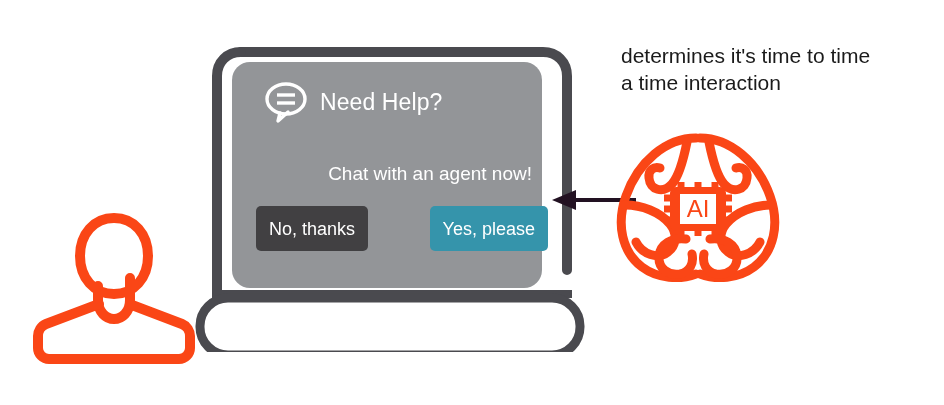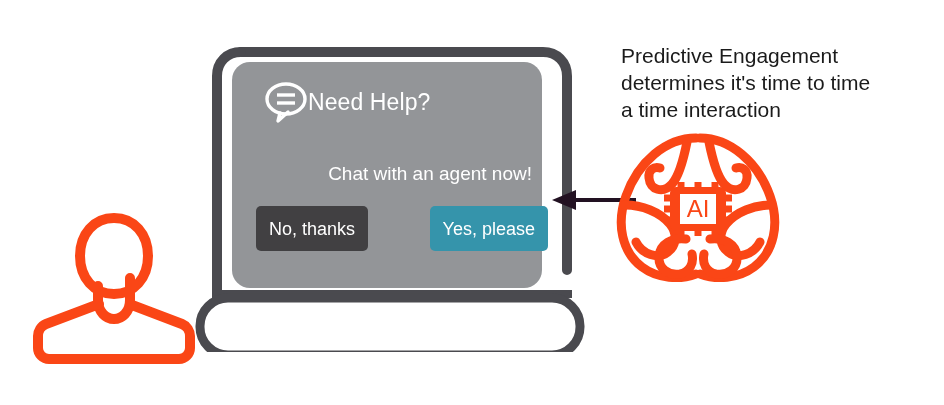--- a/index.html
+++ b/index.html
@@ -45,20 +45,21 @@
     height: 215px;
     box-sizing: border-box;
     padding: 0;
   }
   .dialog-header {
     position: absolute;
     left: 32px;
     top: 24px;
     display: flex;
     align-items: center;
+    gap: 12px;
   }
   .chat-bubble-icon {
     width: 44px;
     height: 44px;
     flex: 0 0 auto;
     display: block;
   }
   .dialog-title {
     color: #ffffff;
     font-size: 23px;
@@ -261,18 +262,17 @@
       </g>
 
       <rect x="62" y="63" width="56" height="44" rx="6" ry="6" fill="#FA4616"></rect>
 
       <rect x="72" y="70" width="36" height="30" fill="#ffffff"></rect>
       <text x="90" y="93" text-anchor="middle" font-family="Liberation Sans, sans-serif" font-size="24" font-weight="normal" fill="#FA4616">AI</text>
     </g>
   </svg>
 
   <div class="annotation">
-    <span class="line">Predictive Engagement</span>
     <span class="line">determines it's time to time</span>
     <span class="line">a time interaction</span>
   </div>
 
 </div>
 
 </body></html>

